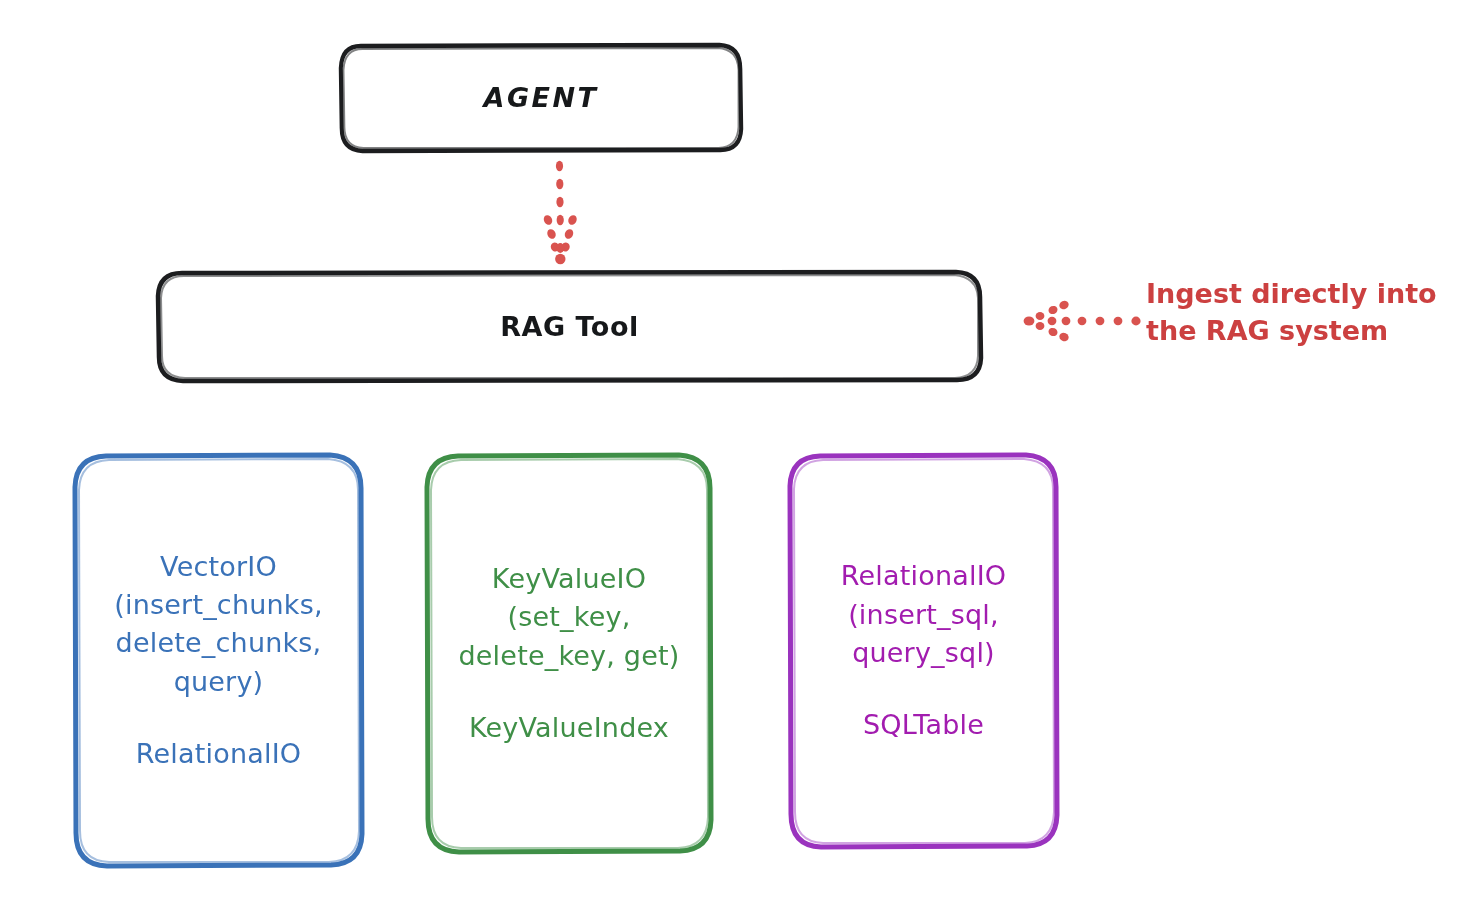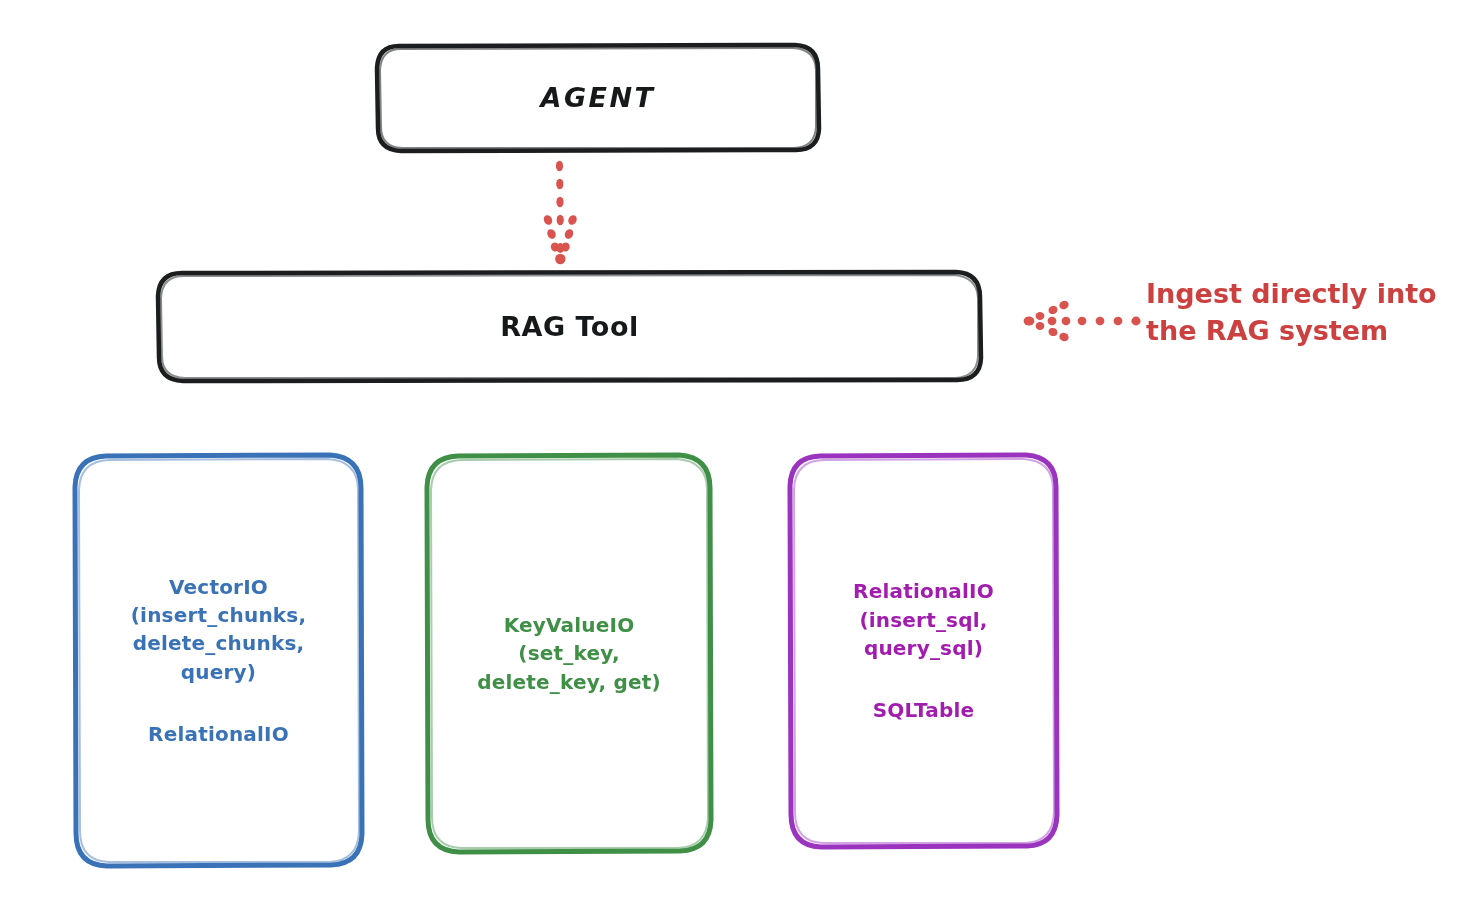--- a/index.html
+++ b/index.html
@@ -46,22 +46,22 @@
     pointer-events: none;
   }
   .sketch-border path {
     fill: none;
     stroke-linecap: round;
     stroke-linejoin: round;
   }
 
   
   #agent-node {
-    left: 375px;  top: 43px;
-    width: 446px; height: 110px;
+    left: 339px;  top: 43px;
+    width: 404px; height: 110px;
   }
   #agent-node .label {
     font-family: "DejaVu Sans", sans-serif;
     font-size: 27px;
     font-style: italic;
     font-weight: 700;
     letter-spacing: 2.5px;
     color: #16181a;
   }
 
@@ -78,22 +78,22 @@
   }
 
   .leaf-node {
     display: flex;
     flex-direction: column;
     align-items: center;
     justify-content: center;
   }
   .leaf-node .label {
     font-family: "DejaVu Sans", sans-serif;
-    font-size: 20px;
-    font-weight: 700;
+    font-size: 27px;
+    font-weight: 400;
     line-height: 1.42;
     letter-spacing: 0.2px;
   }
   .leaf-node .label.secondary {
     margin-top: 34px;
   }
 
   #vectorio-node  { left: 72px;  top: 452px; width: 293px; height: 417px; }
   #vectorio-node .label { color: #3a72b8; }
 
@@ -201,20 +201,21 @@
   </div>
 
   <div class="node leaf-node" id="keyvalueio-node">
     <svg class="sketch-border" viewBox="0 0 290 403" preserveAspectRatio="none">
       <path d="M34,4 L255,3 Q286,5 286,36 L287,368 Q286,398 256,399 L35,400 Q4,399 4,367 L3,35 Q4,5 34,4 Z" stroke="#3f8f47" stroke-width="5"></path>
       <path d="M37,8 L253,7 Q283,9 283,38 L284,365 Q283,395 254,396 L37,396 Q8,395 8,365 L7,38 Q8,9 37,8 Z" stroke="#3f8f47" stroke-width="2" opacity="0.45"></path>
     </svg>
     <div class="label">KeyValueIO
 (set_key,
 delete_key, get)</div>
+    <div class="label secondary">KeyValueIndex</div>
   </div>
 
   <div class="node leaf-node" id="relationalio-node">
     <svg class="sketch-border" viewBox="0 0 273 398" preserveAspectRatio="none">
       <path d="M33,4 L239,3 Q269,5 269,35 L270,363 Q269,393 240,394 L34,395 Q4,394 4,362 L3,34 Q4,5 33,4 Z" stroke="#9a33be" stroke-width="5"></path>
       <path d="M36,8 L237,7 Q266,9 266,37 L267,360 Q266,390 238,391 L36,391 Q8,390 8,360 L7,37 Q8,9 36,8 Z" stroke="#9a33be" stroke-width="2" opacity="0.45"></path>
     </svg>
     <div class="label">RelationalIO
 (insert_sql,
 query_sql)</div>

